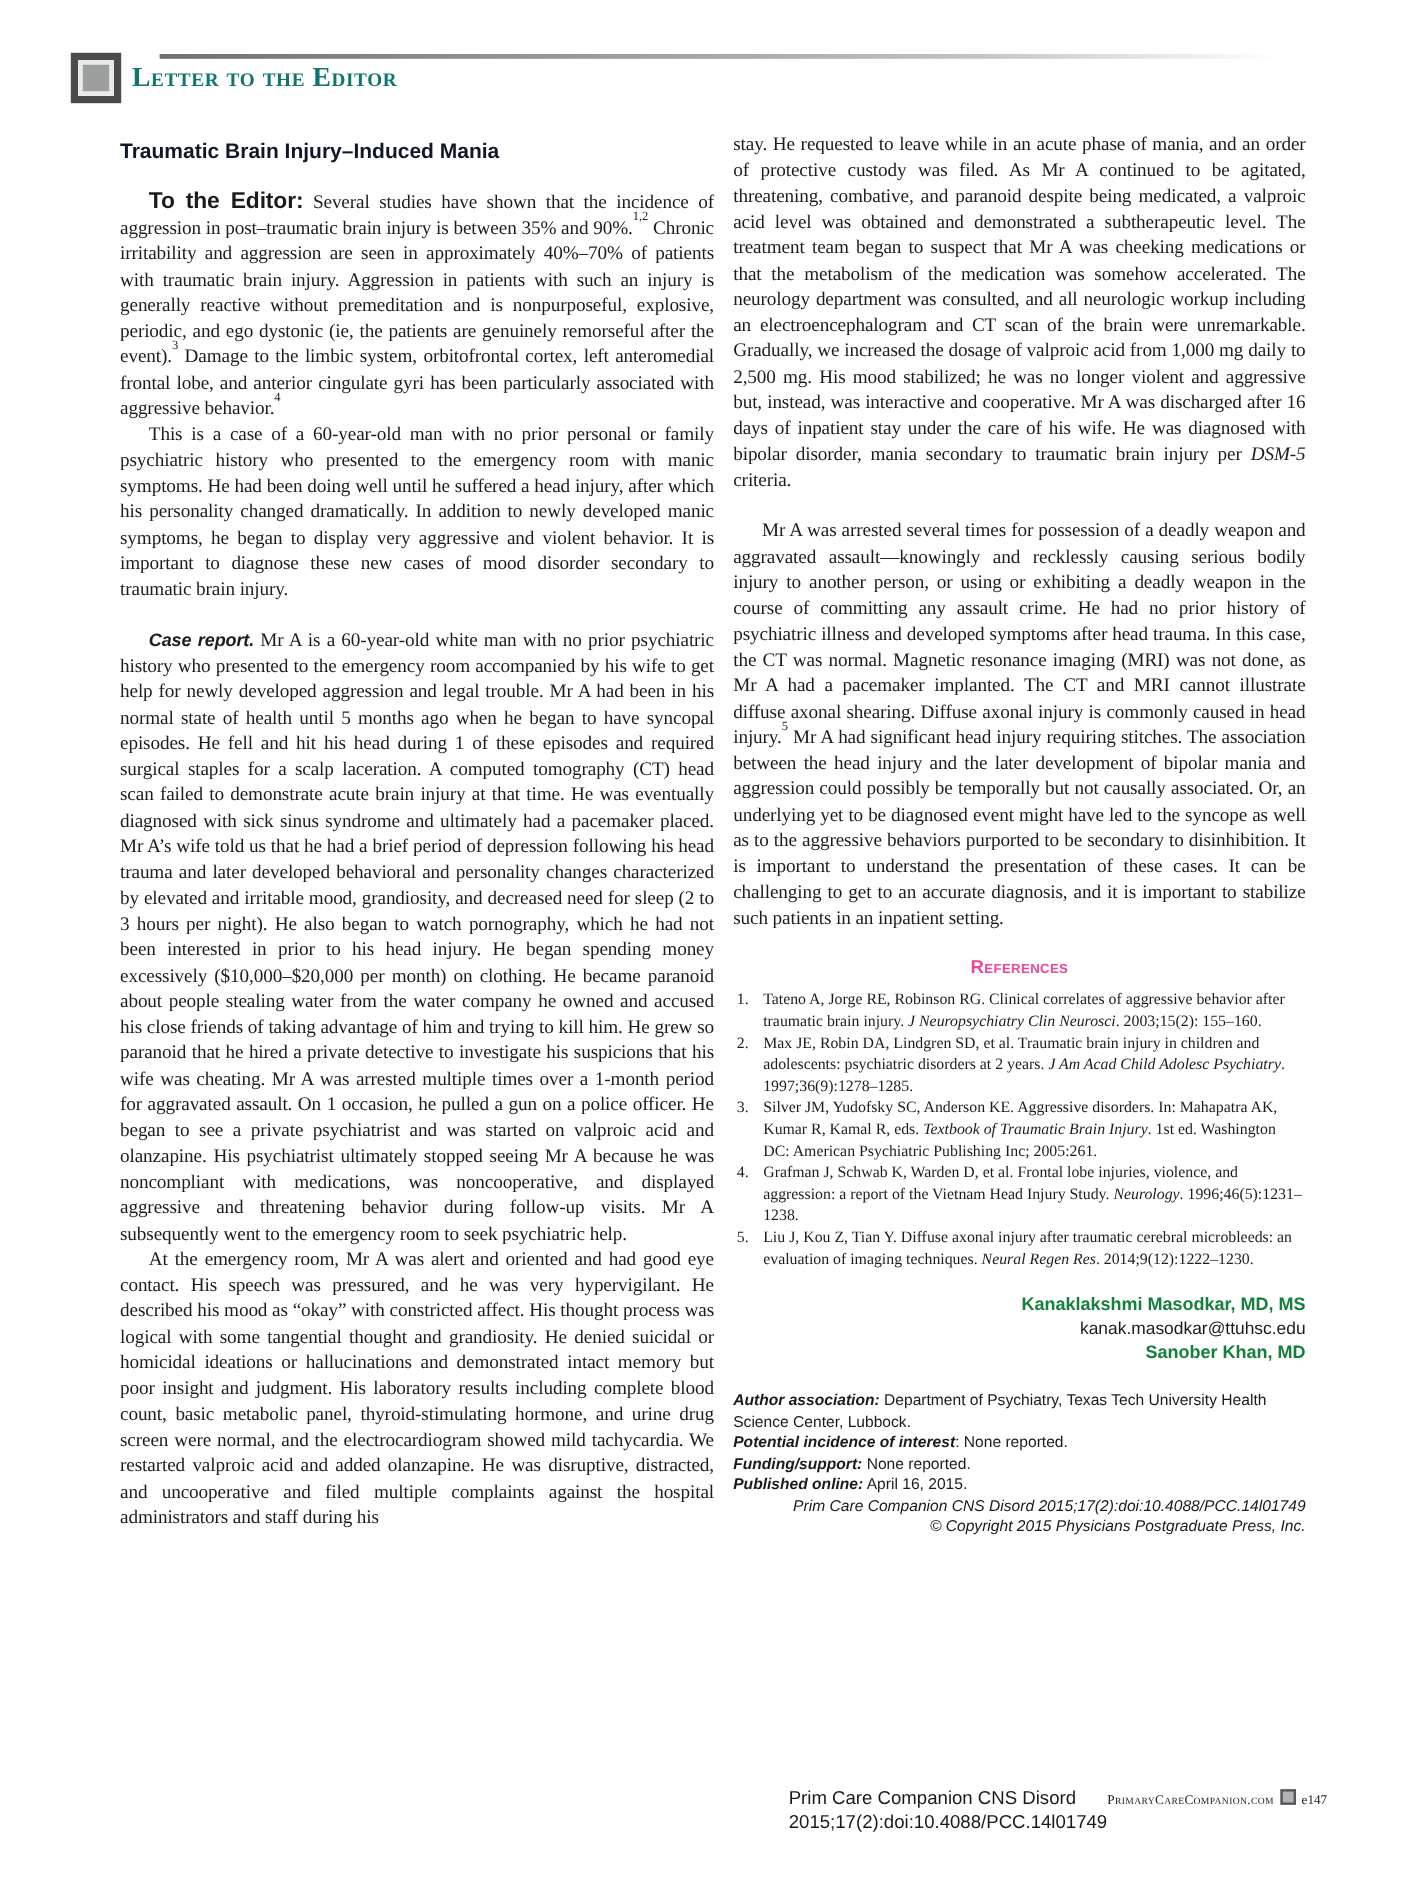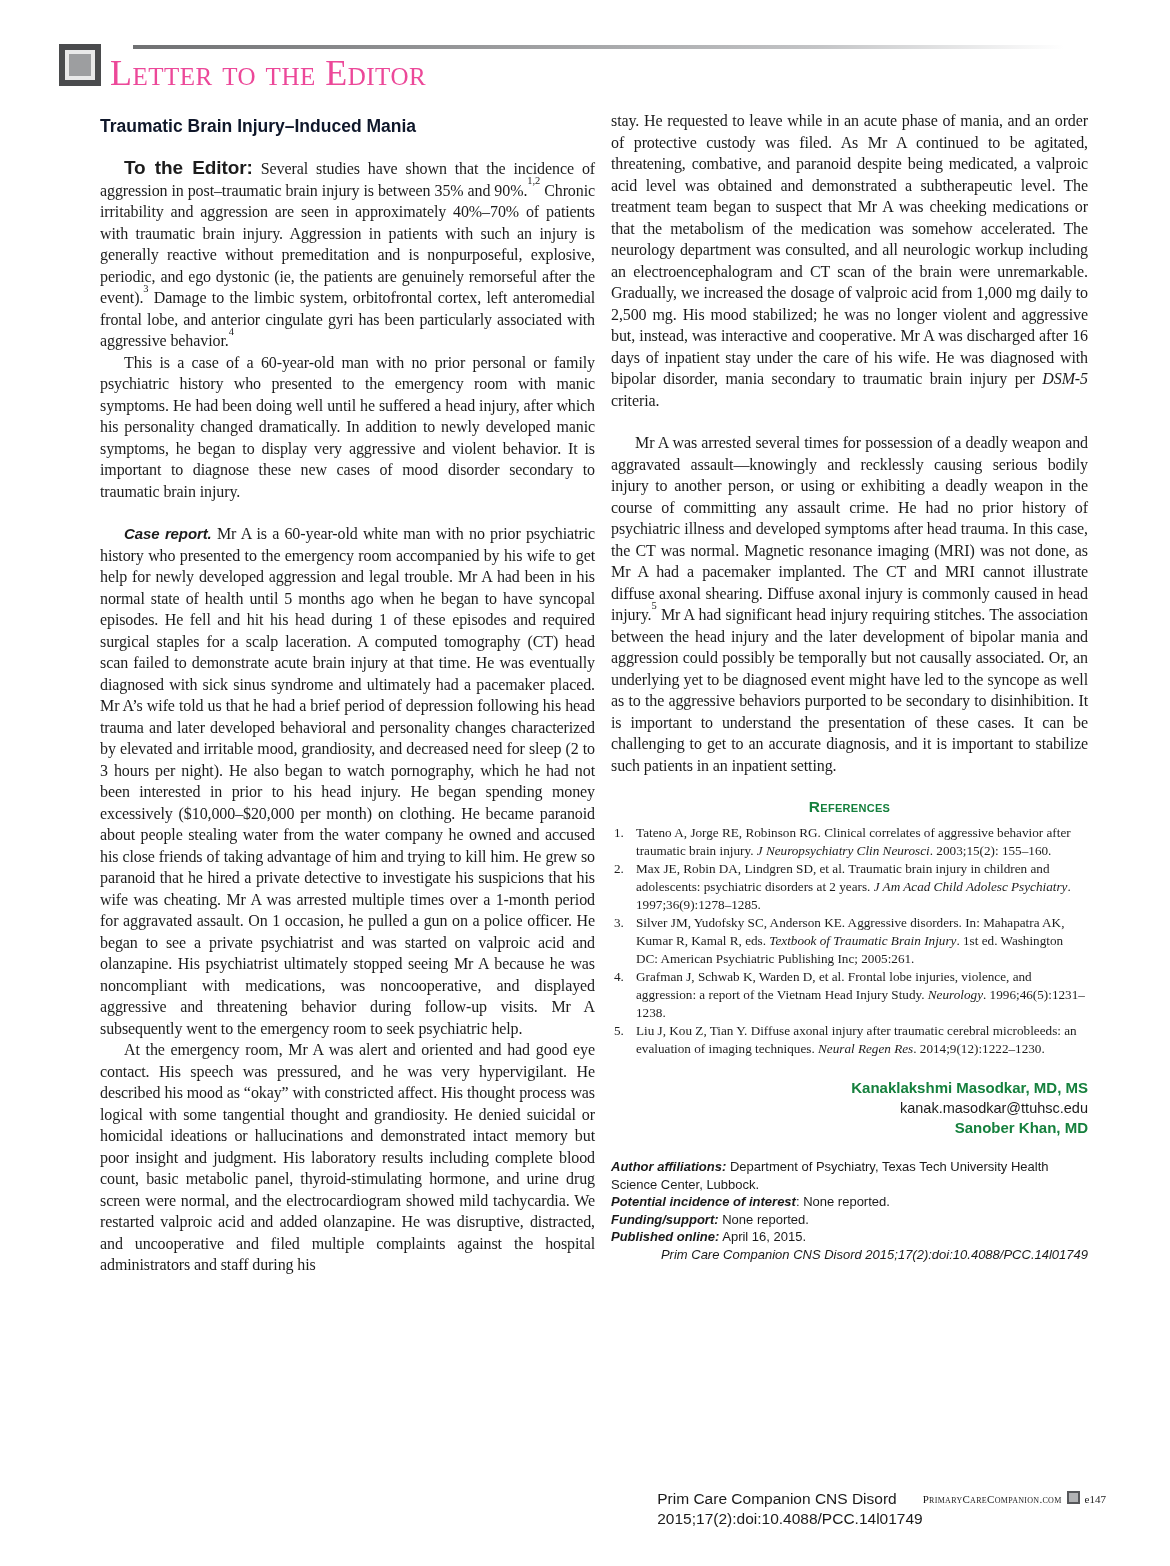--- a/index.html
+++ b/index.html
@@ -6,38 +6,38 @@
   .page{position:relative;width:1170px;height:1566px;background:#ffffff;overflow:hidden;
         font-family:"Liberation Serif",serif;color:#1c1c1c;}
 
   
   .hdr-icon{position:absolute;left:59px;top:44px;width:42px;height:42px;background:#4a4b4d;}
   .hdr-icon-inner{position:absolute;left:6px;top:6px;width:22px;height:22px;
                   background:#9d9ea0;border:4px solid #e9e9e9;}
   .hdr-rule{position:absolute;left:133px;top:45px;width:950px;height:4px;
             background:linear-gradient(to right,#6f7072 0%,#9c9d9f 40%,#c3c4c6 72%,rgba(255,255,255,0) 98%);}
   .hdr-title{position:absolute;left:110px;top:52px;font-family:"Liberation Serif",serif;
-             font-variant:small-caps;font-weight:400;font-size:36px;letter-spacing:.5px;color:#ec4899;}
+             font-variant:small-caps;font-weight:700;font-size:23px;letter-spacing:.5px;color:#0f766e;}
 
   
   .columns{position:absolute;top:110px;left:100px;width:988px;display:grid;
            grid-template-columns:495px 477px;column-gap:16px;}
   .article-title{font-family:"Liberation Sans",sans-serif;font-weight:700;font-size:17.5px;
                  color:#0f172a;margin:6px 0 20px 0;}
   p.body{margin:0;font-size:16px;line-height:21.5px;text-align:justify;letter-spacing:-0.1px;}
   p.indent{text-indent:24px;}
   p.space-before{margin-top:21px;}
   sup{font-size:10.5px;line-height:0;position:relative;top:-5px;}
   .seg-lead{font-family:"Liberation Sans",sans-serif;font-weight:700;font-size:19px;}
   .seg-leadbi{font-family:"Liberation Sans",sans-serif;font-weight:700;font-style:italic;font-size:15px;}
   .seg-i{font-style:italic;}
 
   
   .refs-title{font-family:"Liberation Sans",sans-serif;font-variant:small-caps;font-weight:700;
-              font-size:15.5px;letter-spacing:.3px;text-align:center;color:#15803d;margin:22px 0 8px 0;}
+              font-size:15.5px;letter-spacing:.3px;text-align:center;color:#ec4899;margin:22px 0 8px 0;}
   .refs{margin:0;}
   .ref{position:relative;padding-left:25px;font-size:13.2px;line-height:18px;text-align:left;}
   .ref-num{position:absolute;left:3px;}
 
   
   .authors{margin-top:20px;text-align:right;font-family:"Liberation Sans",sans-serif;}
   .author-name{font-weight:700;font-size:15px;line-height:20px;color:#15803d;}
   .author-email{font-size:14.5px;line-height:20px;color:#1a1a1a;}
   .affils{margin-top:20px;font-family:"Liberation Sans",sans-serif;font-size:13px;
           line-height:17.5px;color:#1a1a1a;text-align:left;}
@@ -98,32 +98,33 @@
       </div>
 
       <div class="authors">
         <div class="author-name">Kanaklakshmi Masodkar, MD, MS</div>
         <div class="author-email">kanak.masodkar@ttuhsc.edu</div>
         <div class="author-name">Sanober Khan, MD</div>
       </div>
 
       <div class="affils">
         <div class="affil-line">
-          <span class="affil-lead">Author affiliations:</span><span> Department of Psychiatry, Texas Tech University Health Science Center, Lubbock.</span>
+          <span class="affil-lead">Author association:</span><span> Department of Psychiatry, Texas Tech University Health Science Center, Lubbock.</span>
         </div>
         <div class="affil-line">
           <span class="affil-lead">Potential incidence of interest</span><span>: None reported.</span>
         </div>
         <div class="affil-line">
           <span class="affil-lead">Funding/support:</span><span> None reported.</span>
         </div>
         <div class="affil-line">
           <span class="affil-lead">Published online:</span><span> April 16, 2015.</span>
         </div>
         <div class="affil-line affil-italic">Prim Care Companion CNS Disord 2015;17(2):doi:10.4088/PCC.14l01749</div>
+        <div class="affil-line affil-italic">© Copyright 2015 Physicians Postgraduate Press, Inc.</div>
       </div>
     </div>
   </div>
 
   <div class="footer">
     <div class="footer-left">
       <div>Prim Care Companion CNS Disord</div>
       <div>2015;17(2):doi:10.4088/PCC.14l01749</div>
     </div>
     <div class="footer-right">

